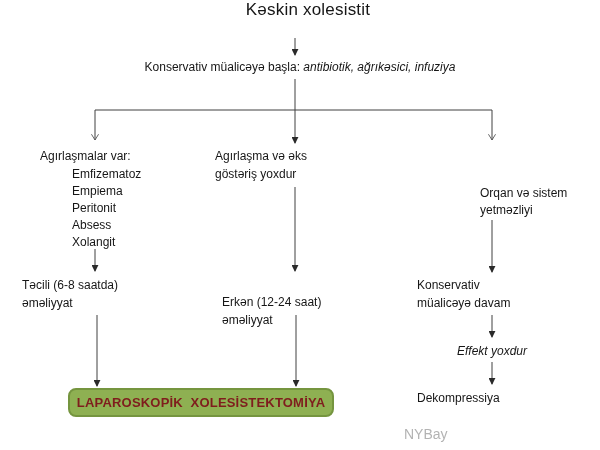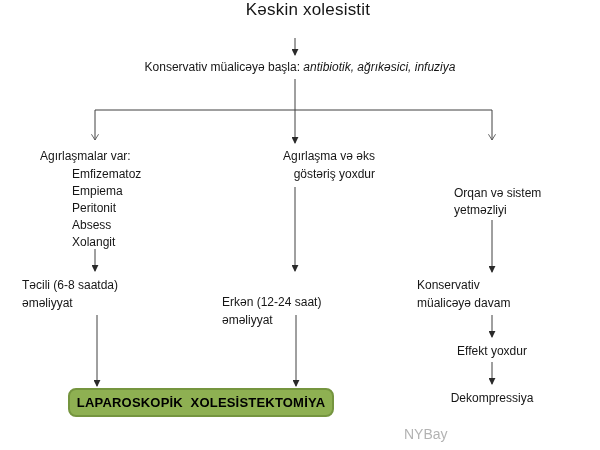--- a/index.html
+++ b/index.html
@@ -13,34 +13,34 @@
     font-size:17px;letter-spacing:.2px;color:#161616;margin-left:8px;
   }
   .subtitle{
     left:0;top:60px;width:600px;text-align:center;font-size:12px;color:#161616;
   }
   .subtitle .it{font-style:italic;}
   svg.connectors{left:0;top:0;width:600px;height:450px;pointer-events:none;}
   .blk{font-size:12px;line-height:17px;color:#161616;}
   .left-header{left:40px;top:148px;}
   .left-list{left:72px;top:166px;}
-  .mid-header{left:215px;top:147px;width:160px;text-align:right;line-height:18px;}
+  .mid-header{left:215px;top:147px;width:160px;text-align:left;line-height:18px;}
   .right-header{left:424px;top:148px;line-height:18px;}
-  .right-sub{left:454px;top:185px;}
+  .right-sub{left:480px;top:185px;}
   .action{width:150px;text-align:left;line-height:18px;}
   .left-action{left:22px;top:276px;}
   .mid-action{left:222px;top:293px;}
   .right-step1{left:417px;top:276px;}
-  .right-step2{left:417px;top:343px;width:150px;text-align:center;}
-  .right-step3{left:417px;top:390px;width:150px;text-align:center;}
+  .right-step2{left:417px;top:343px;width:150px;text-align:center;font-style:italic;}
+  .right-step3{left:417px;top:390px;width:150px;text-align:left;}
   .outcome{
     left:68px;top:388px;width:262px;height:25px;
     border:2px solid #75953F;background:#8EB052;border-radius:8px;
     display:flex;align-items:center;justify-content:center;
-    font-size:13px;font-weight:bold;color:#000000;white-space:pre;letter-spacing:.2px;
+    font-size:13px;font-weight:bold;color:#7f1d1d;white-space:pre;letter-spacing:.2px;
   }
   .watermark{left:404px;top:426px;font-size:14px;color:#b3b3b3;}
 </style>
 </head>
 <body>
 
 <div id="canvas">
 
   <div class="abs title">Kəskin xolesistit</div>
 

